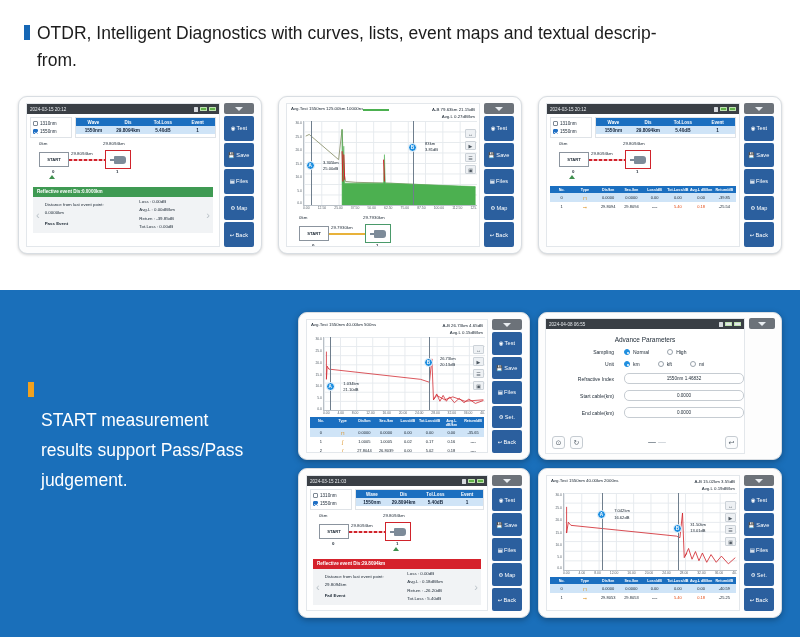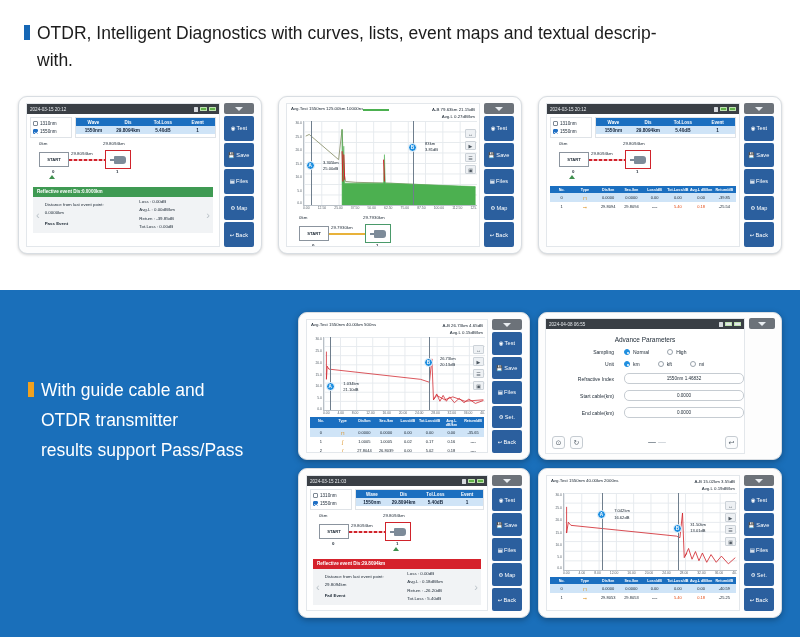--- a/index.html
+++ b/index.html
@@ -218,21 +218,21 @@
   .ap-dots span{width:8px;height:1.4px;background:#d3d8dd;border-radius:1px;}
   .ap-dots span.act{background:#8e979f;}
 </style>
 </head>
 <body>
 
 <div class="top-section">
 
   <div class="headline">
     <span class="bar"></span><span>OTDR, Intelligent Diagnostics with curves, lists, event maps and textual descrip-</span>
-    <span class="headline-l2">with.</span>
+    <span class="headline-l2">from.</span>
   </div>
 
   <div class="device" style="left:18px; top:96px; width:244px; height:158px;">
     <div class="screen">
       <div class="statusbar">
         <span>2024-03-15 20:12</span>
         <span class="sb-icons">
           <span class="usbico"></span>
           <span class="battico"></span>
           <span class="battico"></span>
@@ -538,23 +538,24 @@
           <span class="ic">↩</span>
           <span>Back</span>
         </div>
     </div>
   </div>
 </div>
 
 <div class="blue-section">
 
   <div class="blue-copy">
-    <span class="ln first"><span class="bar"></span><span>With guide cable and</span></span>
-    <span class="ln">OTDR transmitter</span>
+    <span class="ln first"><span class="bar"></span></span>
+    <span class="ln">START measurement</span>
     <span class="ln">results support Pass/Pass</span>
+    <span class="ln">judgement.</span>
   </div>
 
   <div class="device on-blue" style="left:298px; top:22px; width:232px; height:148px;">
     <div class="screen">
       <div class="chart-head">
         <div><span>Avg.Test 1550nm 40.00km 500ns</span></div>
         <div class="right">
           <div>A-B 26.73km 4.65dB</div>
           <div>Avg.L 0.15dB/km</div>
         </div>

